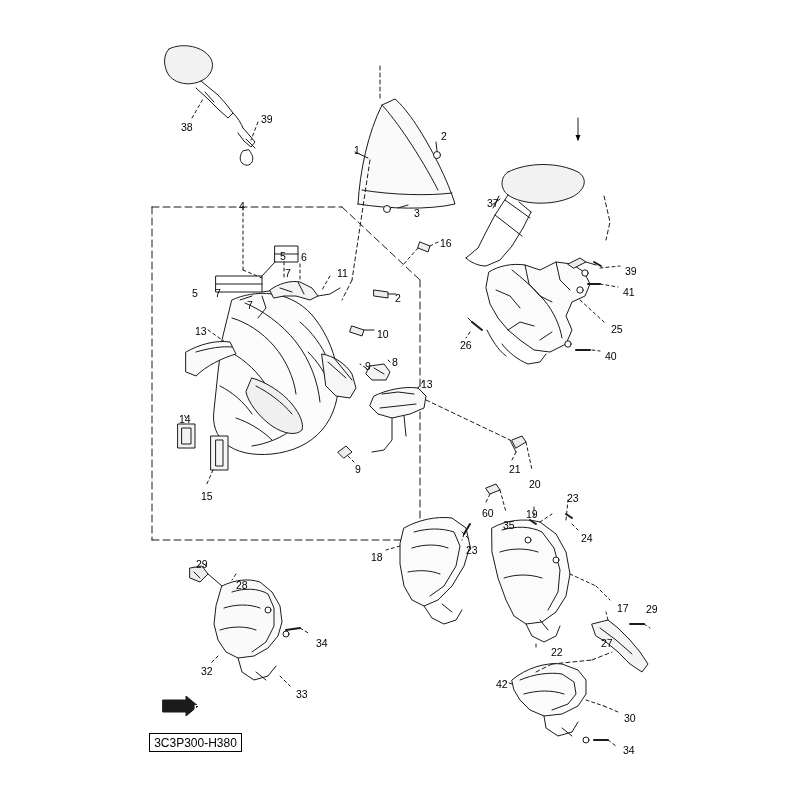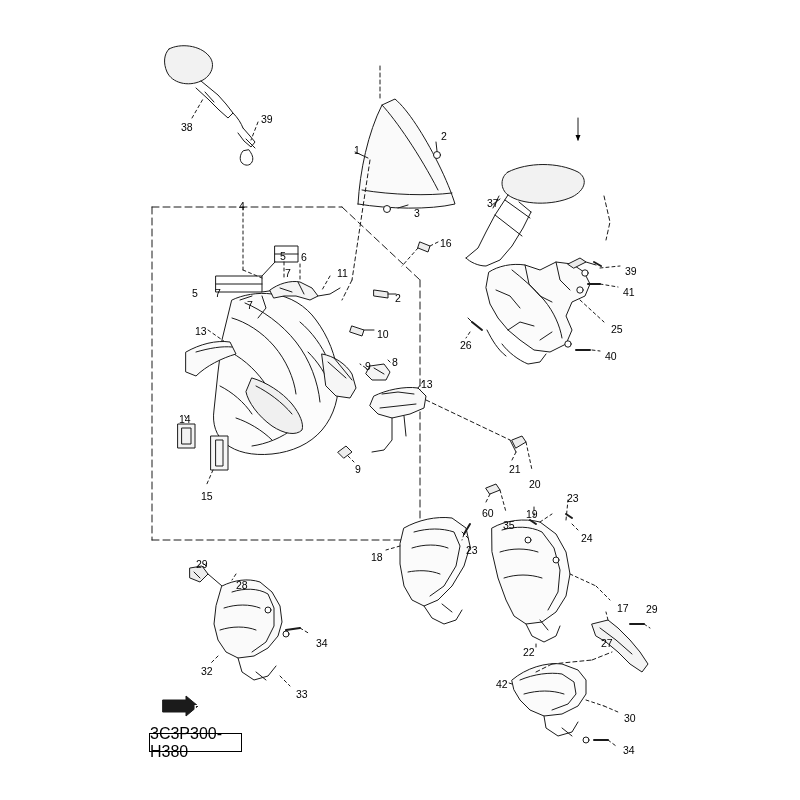--- a/index.html
+++ b/index.html
@@ -73,21 +73,21 @@
     position: absolute;
     left: 149px;
     top: 733px;
     width: 93px;
     height: 19px;
     border: 1px solid #000;
     box-sizing: border-box;
     display: flex;
     align-items: center;
     justify-content: center;
-    font-size: 16px;
+    font-size: 12px;
   }
   .fwd-badge {
     position: absolute;
     left: 163px;
     top: 697px;
     width: 46px;
     height: 21px;
     display: flex;
     align-items: center;
     justify-content: center;
@@ -381,21 +381,21 @@
       <div class="callout" style="left: 529px; top: 479px;">20</div>
       <div class="callout" style="left: 482px; top: 508px;">60</div>
       <div class="callout" style="left: 503px; top: 520px;">35</div>
       <div class="callout" style="left: 526px; top: 509px;">19</div>
       <div class="callout" style="left: 567px; top: 493px;">23</div>
       <div class="callout" style="left: 581px; top: 533px;">24</div>
       <div class="callout" style="left: 466px; top: 545px;">23</div>
       <div class="callout" style="left: 371px; top: 552px;">18</div>
       <div class="callout" style="left: 617px; top: 603px;">17</div>
       <div class="callout" style="left: 646px; top: 604px;">29</div>
-      <div class="callout" style="left: 523px; top: 647px;">22</div>
+      <div class="callout" style="left: 551px; top: 647px;">22</div>
       <div class="callout" style="left: 601px; top: 638px;">27</div>
       <div class="callout" style="left: 496px; top: 679px;">42</div>
       <div class="callout" style="left: 624px; top: 713px;">30</div>
       <div class="callout" style="left: 623px; top: 745px;">34</div>
       <div class="callout" style="left: 196px; top: 559px;">29</div>
       <div class="callout" style="left: 236px; top: 580px;">28</div>
       <div class="callout" style="left: 316px; top: 638px;">34</div>
       <div class="callout" style="left: 201px; top: 666px;">32</div>
       <div class="callout" style="left: 296px; top: 689px;">33</div>
     </div>

